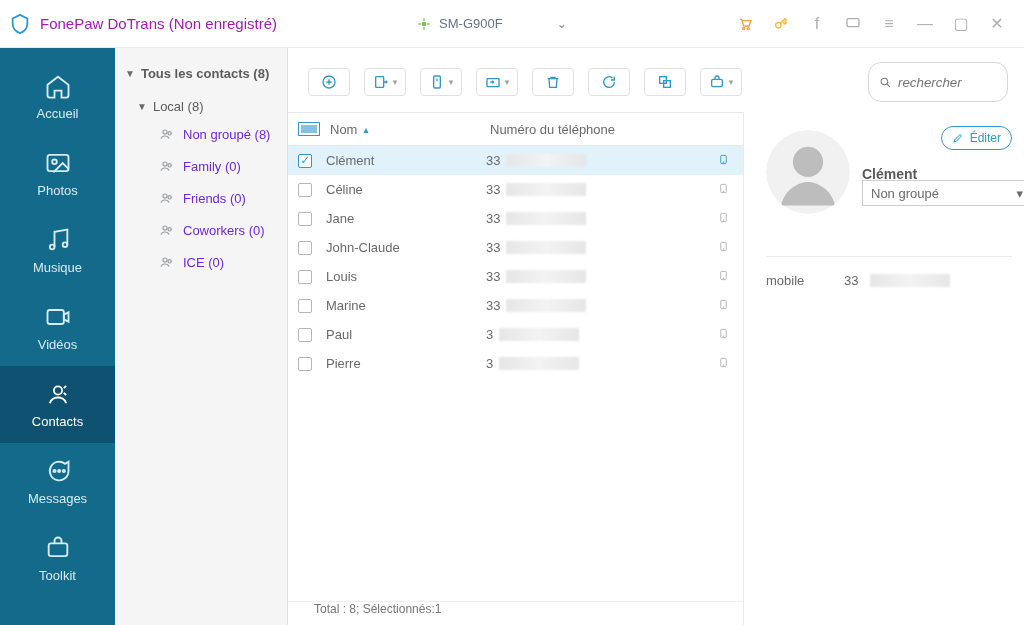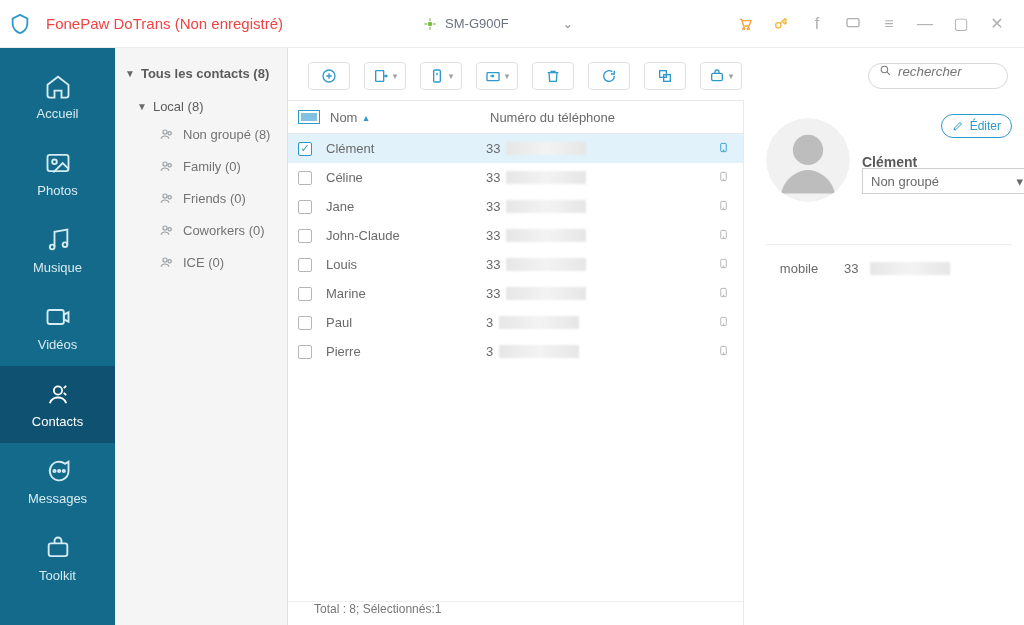--- a/index.html
+++ b/index.html
@@ -17,21 +17,21 @@
   .titlebar {
     display: flex;
     align-items: center;
     height: 48px;
     border-bottom: 1px solid #ececec;
   }
   .logo {
     width: 40px; height: 48px; display:flex; align-items:center; justify-content:center;
     color:#2e99cc;
   }
-  .app-title { color:#ef4444; font-size:15px; margin-left:6px; }
+  .app-title { color:#a21caf; font-size:15px; }
   .device-select {
     margin-left: 140px;
     display:flex; align-items:center; gap:8px; color:#6b7280;
     cursor:pointer;
   }
   .device-select .chev { margin-left:46px; font-size:12px; color:#888; }
   .win-icons {
     margin-left:auto; display:flex; gap:18px; padding-right:18px; color:#b0b0b0;
     align-items:center;
   }
@@ -59,40 +59,40 @@
     width: 173px; background:#f5f5f5; border-right:1px solid #e1e1e1;
     padding-top:12px; font-size:13px;
   }
   .tree-head {
     display:flex; align-items:center; gap:6px; font-weight:700; color:#5b5b5b;
     padding:6px 10px;
   }
   .tree-sub { padding-left:22px; margin-top:8px; }
   .tree-sub .sub-head { display:flex; align-items:center; gap:6px; color:#5b5b5b; padding:4px 0; }
   .tree-groups { padding-left:22px; }
-  .tree-groups .grp { display:flex; align-items:center; gap:8px; color:#737373; padding:8px 0; cursor:pointer;}
+  .tree-groups .grp { display:flex; align-items:center; gap:8px; color:#6d28d9; padding:8px 0; cursor:pointer;}
   .grp-ico { width:16px; height:16px; color:#9aa0a6;}
 
   
   .content { flex:1; display:flex; flex-direction:column; min-width:0; }
 
   
   .toolbar {
     display:flex; align-items:center; gap:14px; padding:14px 16px 10px 20px;
   }
   .tbtn {
     height:28px; min-width:42px; border:1px solid #e0e0e0; border-radius:4px;
     display:flex; align-items:center; justify-content:center; color:#2e99cc;
     background:#fff; cursor:pointer; position:relative;
   }
   .tbtn .caret { font-size:9px; color:#a0a0a0; margin-left:4px; }
   .spacer { flex:1; }
   .searchbox {
-    width:140px; height:26px; border:1px solid #d8d8d8; border-radius:13px;
-    display:flex; align-items:flex-start; padding:0 10px; color:#b7b7b7; font-style:italic;
+    width:140px; height:40px; border:1px solid #d8d8d8; border-radius:13px;
+    display:flex; align-items:center; padding:0 10px; color:#b7b7b7; font-style:italic;
   }
   .searchbox svg{ margin-right:6px; color:#7c7c7c;}
   .searchbox input {
     border:none; outline:none; width:90px; font-style:italic; color:#868686; background:transparent;
   }
 
   
   .split { flex:1; display:flex; min-height:0; }
   .tablewrap { flex:1; border-right:1px solid #e9e9e9; display:flex; flex-direction:column; min-width:0;}
   .thead {
@@ -131,21 +131,21 @@
     width:84px; height:84px; border-radius:50%; overflow:hidden;
   }
   .detail-name { margin-top:10px; font-weight:700; color:#5a5a5a; font-size:14px; margin-left:96px; position:relative; top:-58px;}
   .group-select {
     margin-top:-40px; width:170px; height:26px; border:1px solid #cfcfcf;
     display:flex; align-items:center; justify-content:space-between; padding:0 8px; color:#6a6a6a; cursor:pointer;
     margin-left:96px; position:relative; top:-20px;
   }
   .detail-sep { border-top:1px solid #ececec; margin:30px 0 16px 0;}
   .detail-row { display:flex; gap:12px; align-items:center; color:#6a6a6a;}
-  .detail-row .lbl { width:66px; text-align:center; }
+  .detail-row .lbl { width:66px; text-align:left; }
 
   
   .footer {
     height:24px; display:flex; align-items:flex-start; padding-left:26px; color:#767676; font-size:12px;
     border-top:1px solid #eee;
   }
 
   .tri { font-size:10px; color:#6a6a6a; }
 </style>
 </head>

